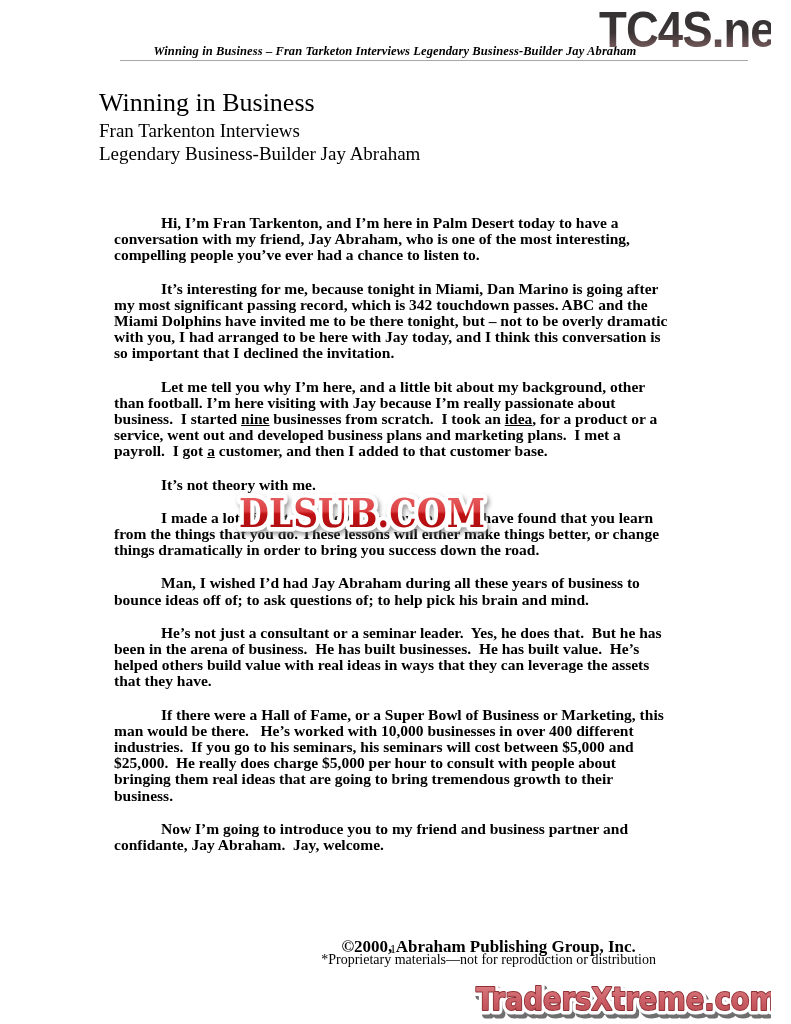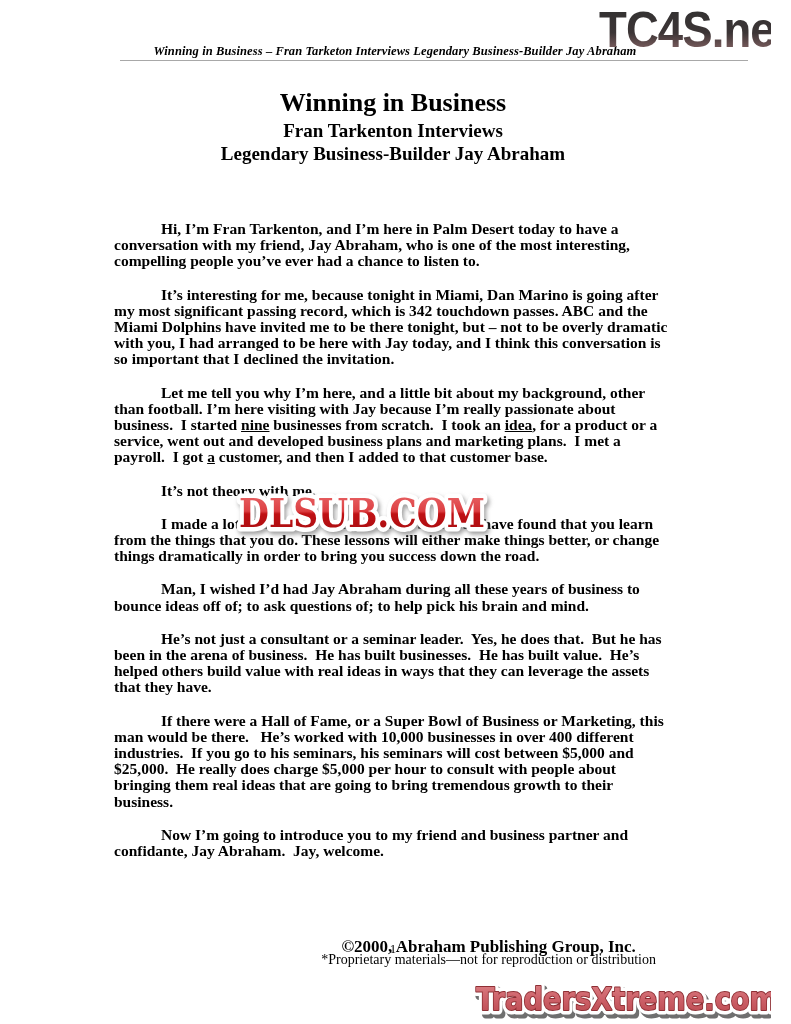--- a/index.html
+++ b/index.html
@@ -30,37 +30,37 @@
     left: 120px; top: 60px; width: 628px;
     border-bottom: 1px solid #a8a8a8;
   }
 
   
   .tc4s-wrap { position: absolute; top: 2px; left: 596px; }
 
   
   .title-block {
     position: absolute;
-    left: 113px; top: 86px; width: 560px;
-    text-align: center;
-    font-weight: bold;
+    left: 99px; top: 86px; width: 560px;
+    text-align: left;
+    font-weight: normal;
   }
   .title-main { font-size: 26px; line-height: 33px; }
   .title-sub  { font-size: 19px; line-height: 23px; }
 
   
   .doc-body {
     position: absolute;
     left: 114px; top: 213px; width: 559px;
     font-weight: bold;
     font-size: 15.5px;
     line-height: 16.2px;
     text-align: left;
   }
-  .doc-body p.para { margin: 8px 0 17px 0; text-indent: 47px; }
+  .doc-body p.para { margin: 2px 0 17px 0; text-indent: 47px; }
   .doc-body span.u { text-decoration: underline; }
 
   
   .dlsub-wrap {
     position: absolute; left: 233px; top: 485px;
     filter: drop-shadow(2px 3px 2px rgba(110,110,110,0.65));
   }
 
   
   .footer-pagenum {

